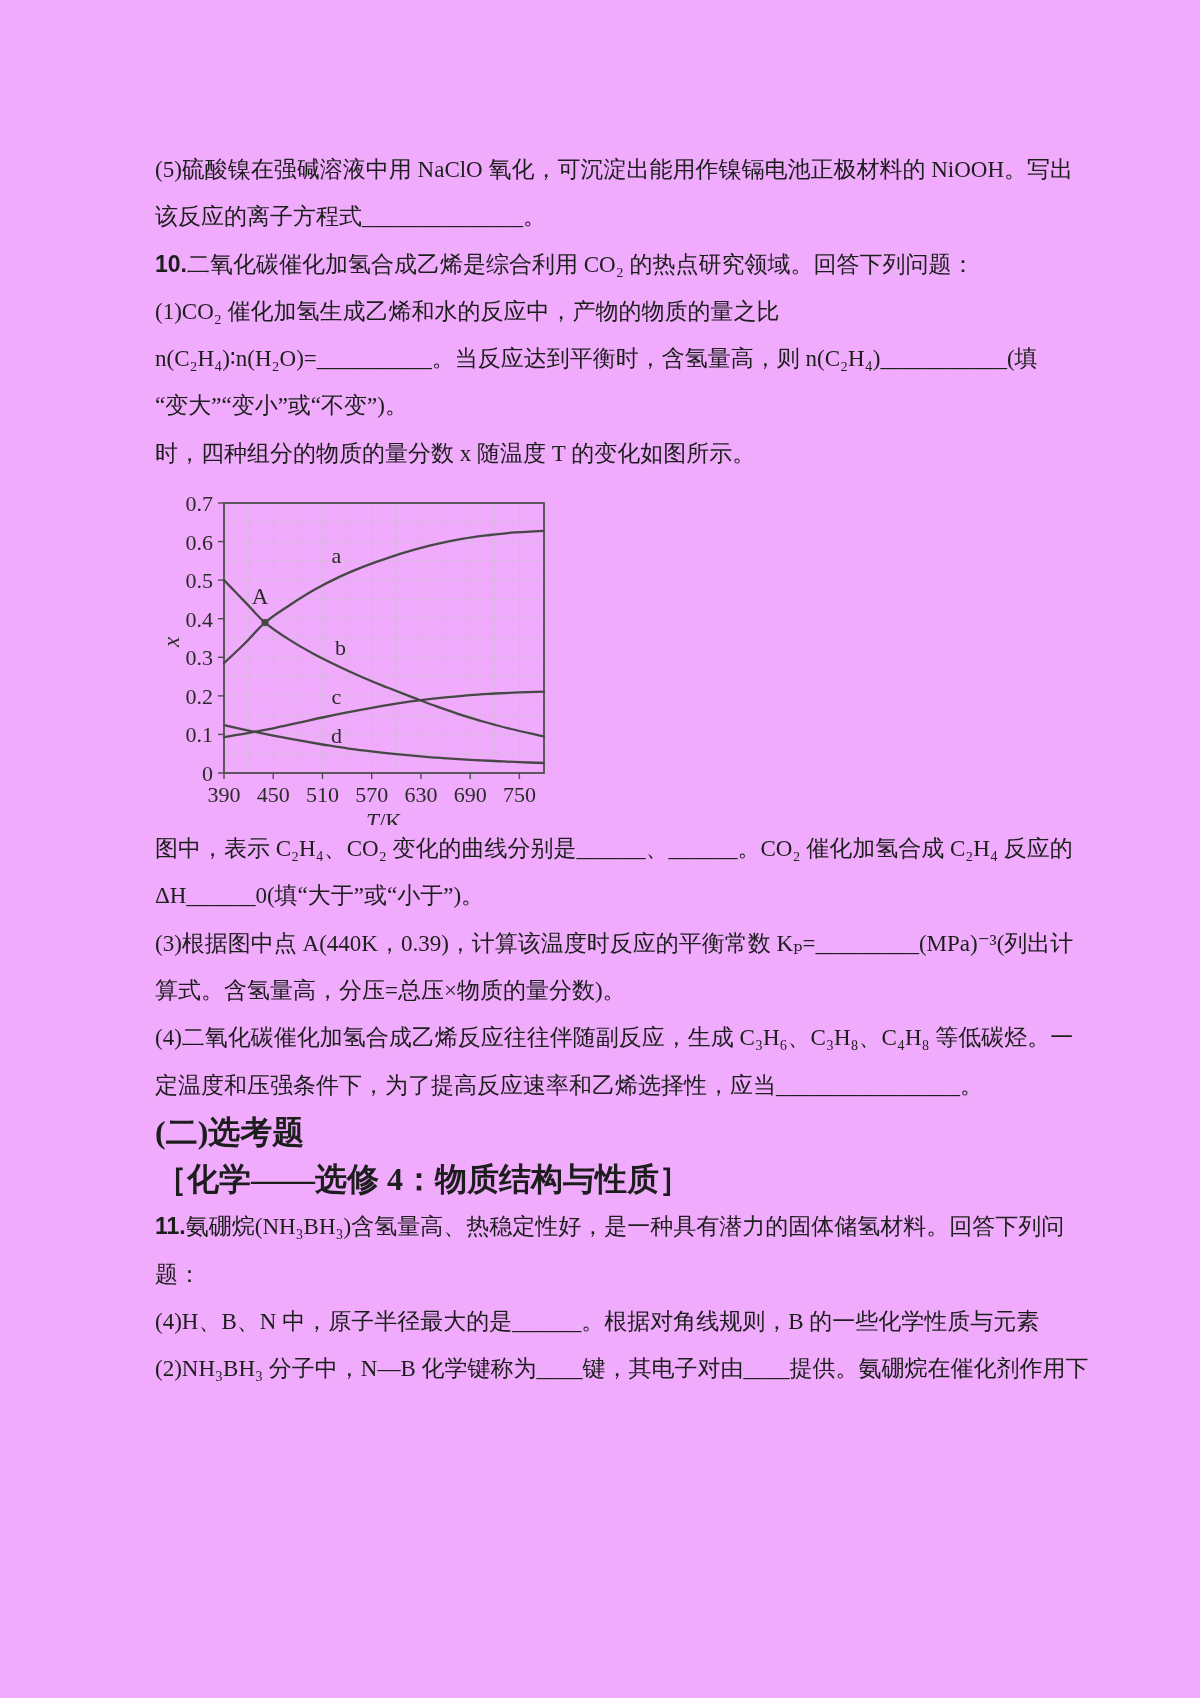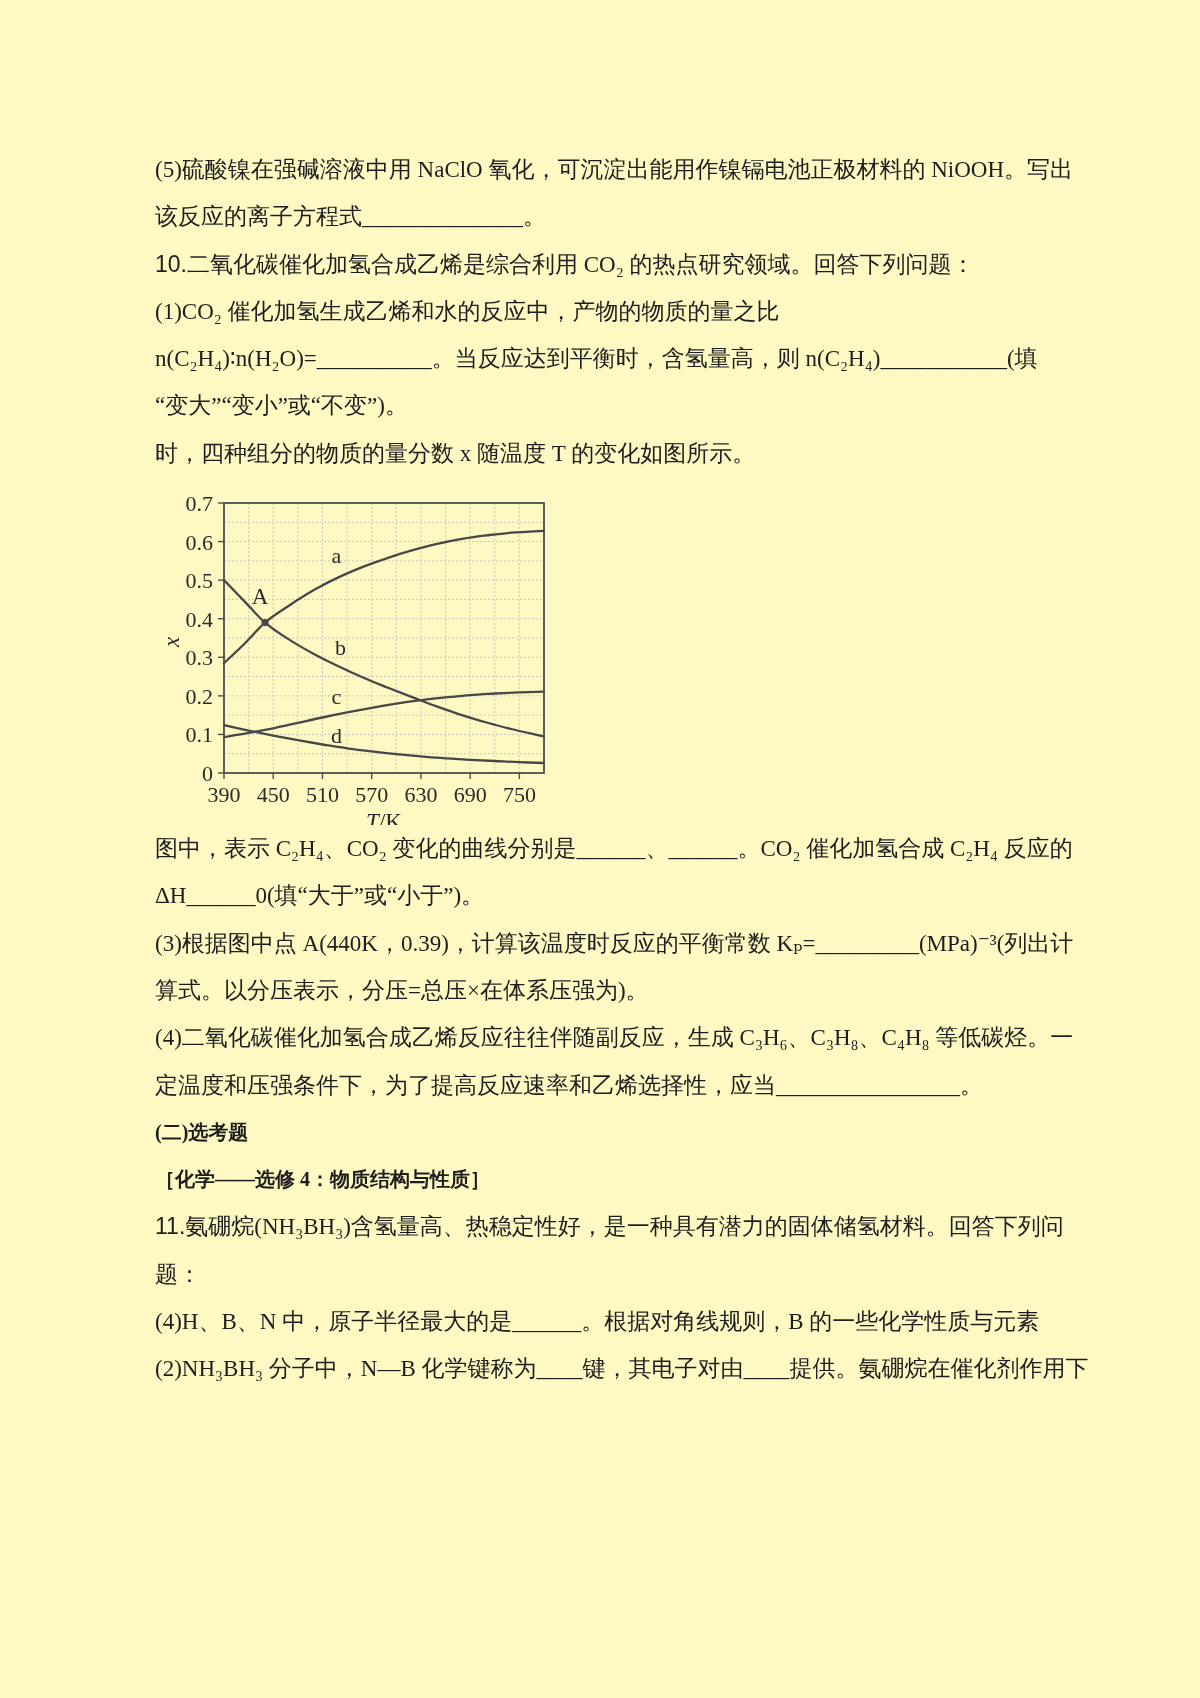--- a/index.html
+++ b/index.html
@@ -1,33 +1,33 @@
 <!DOCTYPE html>
 <html><head>
 <meta charset="utf-8">
 <style>
   html,body{margin:0;padding:0;background:#ffffff;}
   .page{
     position:relative;
     width:1200px;height:1698px;
-    background:#fef9c3;
+    background:#f0abfc;
     box-sizing:border-box;
     padding:146px 40px 0 155px;
     overflow:hidden;
     font-family:"Liberation Serif","DejaVu Serif","DejaVu Sans",serif;
     font-size:23px;
     color:#1d1d1d;
   }
   .line{
     height:47.3px;
     line-height:47.3px;
     white-space:nowrap;
   }
-  .line b{font-family:"Liberation Sans","DejaVu Sans",sans-serif;font-weight:normal;margin-top:48px;}
-  .line.bold{font-weight:bold;font-size:20px;}
+  .line b{font-family:"Liberation Sans","DejaVu Sans",sans-serif;font-weight:bold;margin-top:48px;}
+  .line.bold{font-weight:bold;font-size:32px;}
   .figure{
     height:348px;
     padding-left:4px;
     box-sizing:border-box;
   }
   .figure svg text{
     font-family:"Liberation Serif","DejaVu Serif","DejaVu Sans",serif;
   }
 </style>
 </head>
@@ -116,21 +116,21 @@
           <path d="M65.0,260.1C69.1,259.4,81.4,257.4,89.6,255.9C97.8,254.4,106.0,252.9,114.2,251.3C122.4,249.6,130.6,247.7,138.8,245.9C147.1,244.1,155.3,242.2,163.5,240.5C171.7,238.7,179.9,237.0,188.1,235.4C196.3,233.8,204.5,232.3,212.7,230.8C220.9,229.3,229.1,227.9,237.3,226.6C245.5,225.3,253.7,224.1,261.9,223.1C270.1,222.1,278.3,221.2,286.5,220.4C294.7,219.6,302.9,218.7,311.2,218.1C319.4,217.4,327.6,217.0,335.8,216.5C344.0,216.1,352.2,215.7,360.4,215.4C368.6,215.1,380.9,214.7,385.0,214.6" fill="none" stroke="#474747" stroke-width="2.3" stroke-linecap="round"></path>
           <text x="177.4102564102564" y="227.34285714285716" text-anchor="middle" font-size="22" fill="#2a2a2a">c</text>
           <path d="M65.0,248.2C69.1,249.1,81.4,251.8,89.6,253.6C97.8,255.3,106.0,257.0,114.2,258.6C122.4,260.2,130.6,261.7,138.8,263.2C147.1,264.7,155.3,266.1,163.5,267.5C171.7,268.8,179.9,270.2,188.1,271.3C196.3,272.5,204.5,273.4,212.7,274.4C220.9,275.4,229.1,276.3,237.3,277.1C245.5,277.9,253.7,278.7,261.9,279.4C270.1,280.1,278.3,280.8,286.5,281.3C294.7,281.9,302.9,282.4,311.2,282.9C319.4,283.3,327.6,283.7,335.8,284.0C344.0,284.4,352.2,284.9,360.4,285.2C368.6,285.5,380.9,285.8,385.0,286.0" fill="none" stroke="#474747" stroke-width="2.3" stroke-linecap="round"></path>
           <text x="177.4102564102564" y="265.9142857142857" text-anchor="middle" font-size="22" fill="#2a2a2a">d</text>
           <circle cx="106.02564102564102" cy="145.57142857142856" r="3.6" fill="#474747"></circle>
           <text x="101.1025641025641" y="127.44285714285712" text-anchor="middle" font-size="23" fill="#2a2a2a">A</text>
         </svg></div>
       <div class="line"><span>图中，表示 C₂H₄、CO₂ 变化的曲线分别是______、______。CO₂ 催化加氢合成 C₂H₄ 反应的</span></div>
       <div class="line"><span>ΔH______0(填“大于”或“小于”)。</span></div>
       <div class="line"><span>(3)根据图中点 A(440K，0.39)，计算该温度时反应的平衡常数 Kₚ=_________(MPa)⁻³(列出计</span></div>
-      <div class="line"><span>算式。以分压表示，分压=总压×在体系压强为)。</span></div>
+      <div class="line"><span>算式。含氢量高，分压=总压×物质的量分数)。</span></div>
       <div class="line"><span>(4)二氧化碳催化加氢合成乙烯反应往往伴随副反应，生成 C₃H₆、C₃H₈、C₄H₈ 等低碳烃。一</span></div>
       <div class="line"><span>定温度和压强条件下，为了提高反应速率和乙烯选择性，应当________________。</span></div>
       <div class="line bold"><span>(二)选考题</span></div>
       <div class="line bold"><span>［化学——选修 4：物质结构与性质］</span></div>
       <div class="line"><b>11.</b><span>氨硼烷(NH₃BH₃)含氢量高、热稳定性好，是一种具有潜力的固体储氢材料。回答下列问</span></div>
       <div class="line"><span>题：</span></div>
       <div class="line"><span>(4)H、B、N 中，原子半径最大的是______。根据对角线规则，B 的一些化学性质与元素</span></div>
       <div class="line"><span>(2)NH₃BH₃ 分子中，N—B 化学键称为____键，其电子对由____提供。氨硼烷在催化剂作用下</span></div>
     </div>
 </main>

